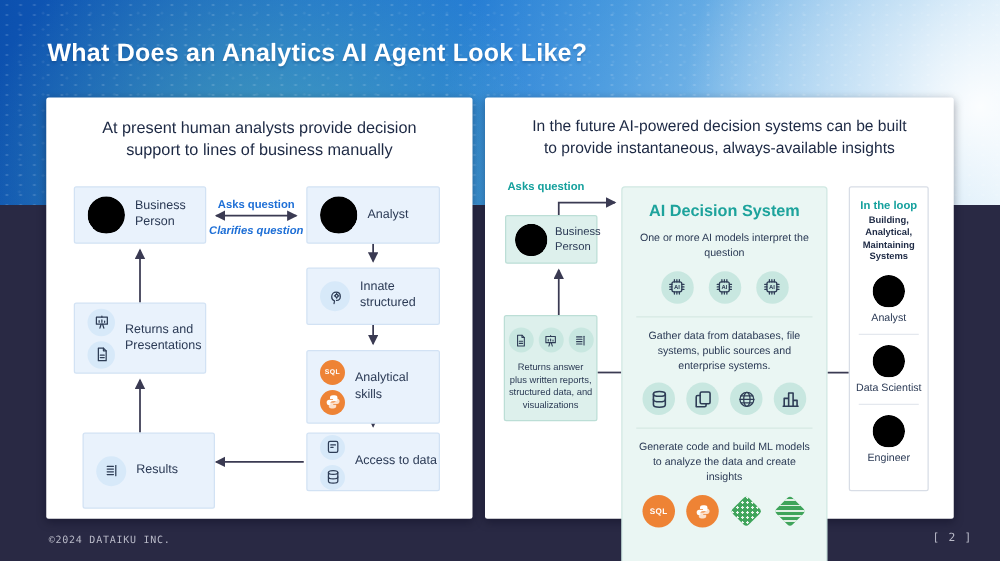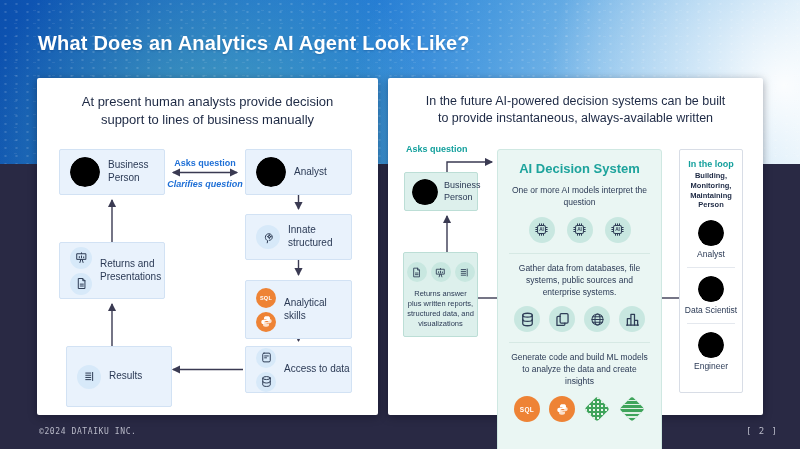--- a/index.html
+++ b/index.html
@@ -248,21 +248,21 @@
           <path d="M17 5.5v13"></path>
         </svg>
       </div>
       <div class="lbl">Results</div>
     </div>
   </div>
 
   <div class="card card-right">
     <div class="card-head">
       <span>In the future AI-powered decision systems can be built</span>
-      <span>to provide instantaneous, always-available written</span>
+      <span>to provide instantaneous, always-available insights</span>
     </div>
 
     <svg class="overlay" width="375" height="337">
       <defs>
         <marker id="ah2" markerWidth="7" markerHeight="7" refX="5.2" refY="3" orient="auto-start-reverse">
           <path d="M0 0L6 3L0 6z" fill="#3a3a52"></path>
         </marker>
       </defs>
       <path class="cline" d="M59 94 L59 84 L104 84" marker-end="url(#ah2)"></path>
       <line class="cline" x1="59" y1="174" x2="59" y2="138" marker-end="url(#ah2)"></line>
@@ -382,21 +382,21 @@
           <div class="diamond diamond-dots"></div>
         </div>
         <div class="diamond-wrap">
           <div class="diamond diamond-stripes"></div>
         </div>
       </div>
     </div>
 
     <div class="loop-box">
       <div class="loop-title">In the loop</div>
-      <div class="loop-sub">Building, Monitoring, Maintaining Person</div>
+      <div class="loop-sub">Building, Analytical, Maintaining Systems</div>
 
       <div class="role">
         <div class="avatar avatar-sm av-an2">
           <svg viewBox="0 0 32 32">
               <use href="#avatar-person"></use>
             </svg>
         </div>
         <div class="role-label">Analyst</div>
       </div>
       <div class="loop-div"></div>

